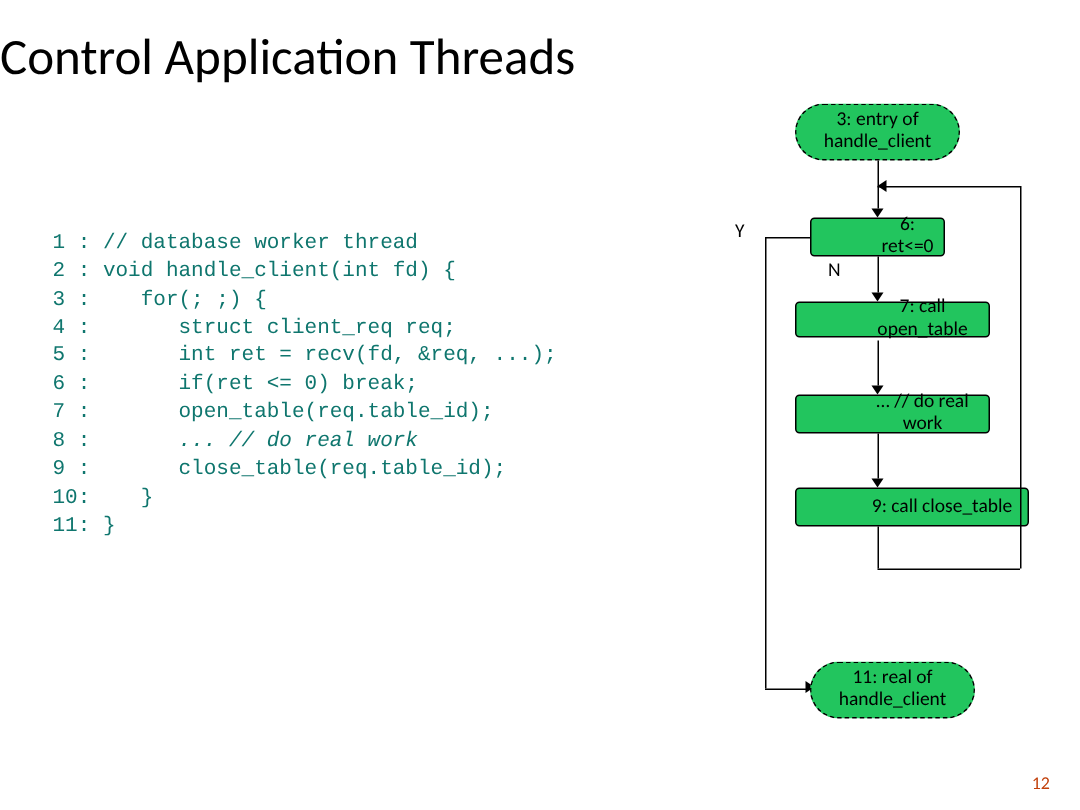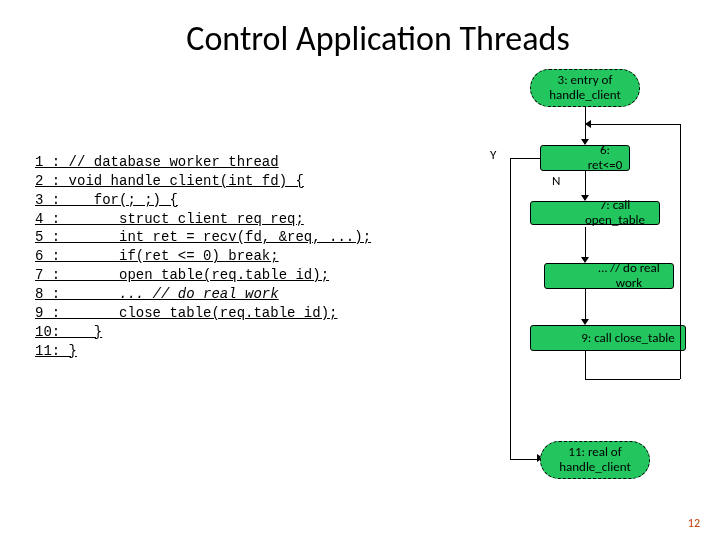--- a/index.html
+++ b/index.html
@@ -6,43 +6,40 @@
     margin: 0;
     padding: 0;
     width: 720px;
     height: 540px;
     background: white;
     font-family: Calibri, Arial, sans-serif;
     position: relative;
     overflow: hidden;
   }
   .title {
-    text-align: center;
     font-size: 34px;
     font-weight: 400;
     margin-top: 18px;
     margin-bottom: 10px;
     color: #000;
-    padding-left: 36px;
   }
   .content {
     position: relative;
     width: 100%;
     height: 440px;
   }
   .code-block {
     position: absolute;
     left: 35px;
     top: 65px;
     font-family: "Courier New", monospace;
     font-size: 14px;
     line-height: 1.35;
     white-space: pre;
-    color: #000000;
-    text-decoration: underline;
+    color: #0f766e;
   }
   .code-block .italic { font-style: italic; }
   .flowchart {
     position: absolute;
     left: 440px;
     top: 0px;
     width: 260px;
     height: 440px;
   }
   .node {
@@ -132,21 +129,21 @@
     <div class="label" style="left:112px; top:104px;">N</div>
 
     <div class="arrow v" style="left:145px; top:102px; height:24px;"></div>
     <div class="arrowhead-down" style="left:141px; top:126px;"></div>
 
     <div class="node solid" style="left:90px; top:132px; width:130px; height:24px;">7: call open_table</div>
 
     <div class="arrow v" style="left:145px; top:158px; height:30px;"></div>
     <div class="arrowhead-down" style="left:141px; top:188px;"></div>
 
-    <div class="node solid" style="left:104px; top:194px; width:130px; height:26px;">… // do real work</div>
+    <div class="node solid" style="left:90px; top:194px; width:130px; height:26px;">… // do real work</div>
 
     <div class="arrow v" style="left:145px; top:220px; height:30px;"></div>
     <div class="arrowhead-down" style="left:141px; top:250px;"></div>
 
     <div class="node solid" style="left:90px; top:256px; width:156px; height:26px;">9: call close_table</div>
 
     <div class="arrow v" style="left:145px; top:282px; height:28px;"></div>
     <div class="arrow h" style="left:145px; top:310px; width:95px;"></div>
     <div class="arrow v" style="left:240px; top:55px; height:255px;"></div>
     <div class="arrow h" style="left:145px; top:55px; width:95px;"></div>

